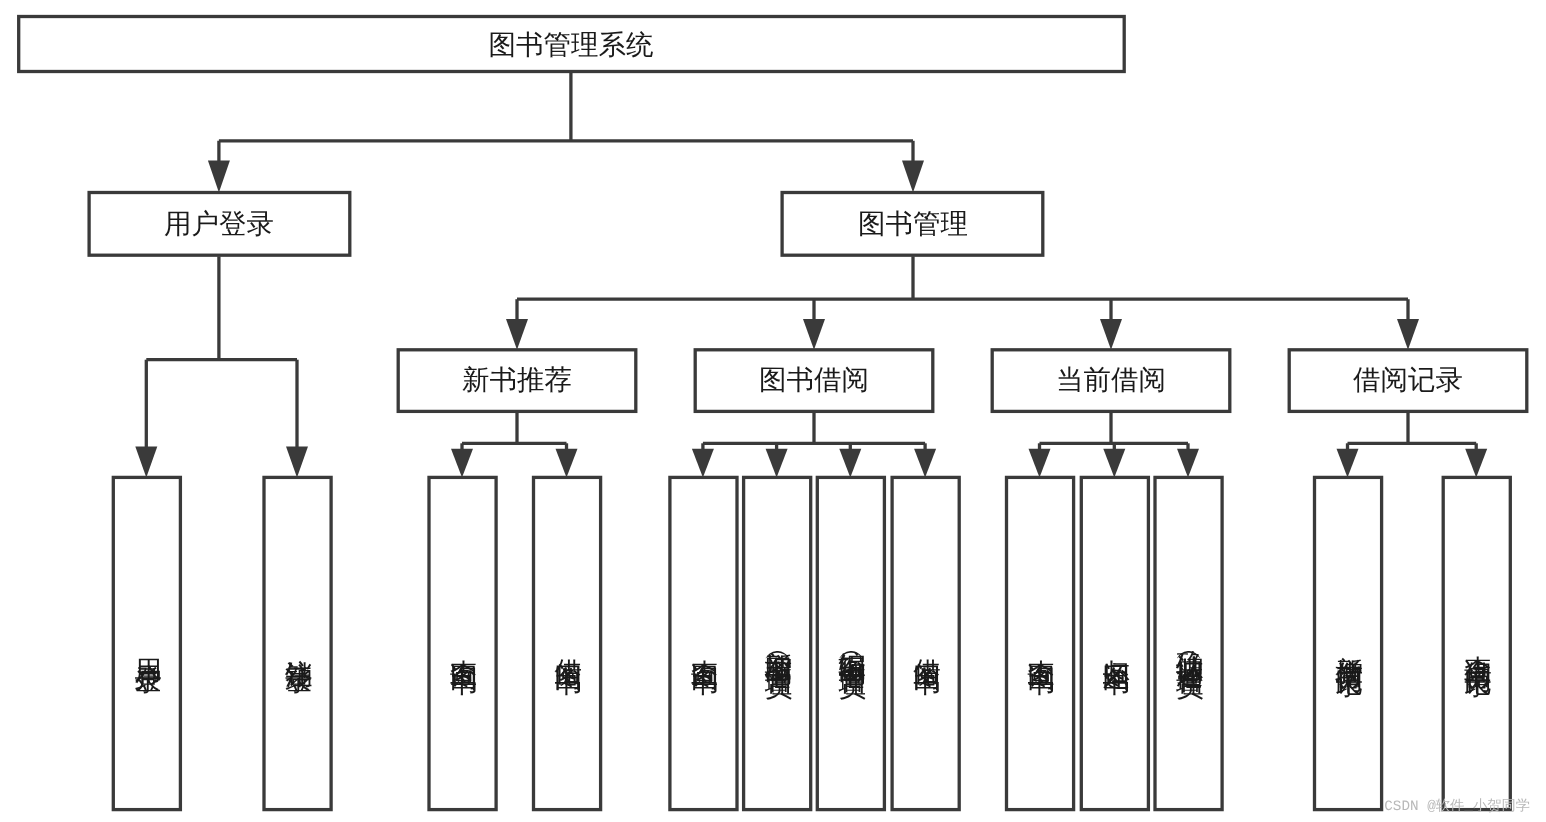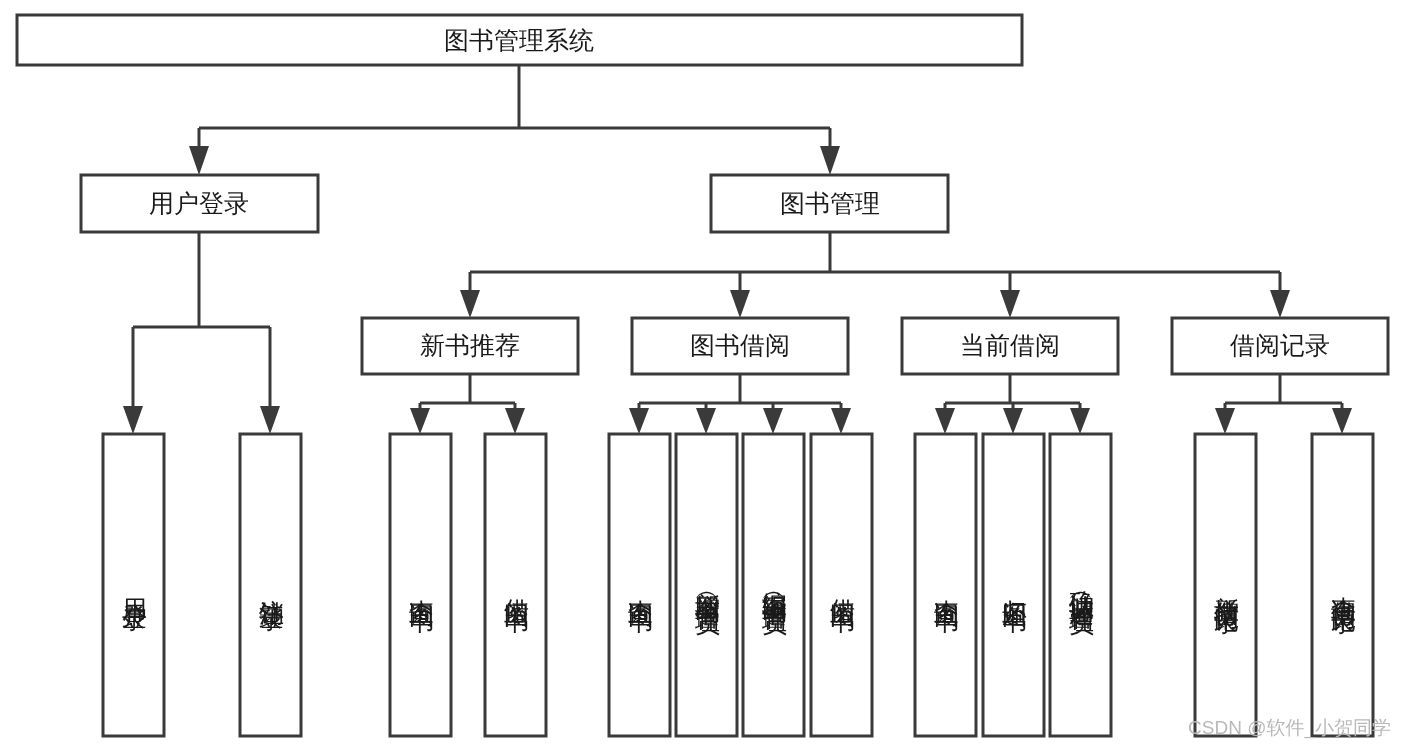--- a/index.html
+++ b/index.html
@@ -52,22 +52,22 @@
   .label-v {
     font-size: 25px;
     writing-mode: vertical-rl;
     text-orientation: upright;
     letter-spacing: 3px;
   }
   .watermark-text {
     position: absolute;
     right: 14px;
     bottom: 6px;
-    font-family: Liberation Sans, sans-serif;
-    font-size: 19px;
+    font-family: Liberation Mono, monospace;
+    font-size: 13px;
     color: #b9b9b9;
     white-space: nowrap;
     pointer-events: none;
     user-select: none;
   }
 </style>
 </head>
 <body>
 
 <div id="diagram-root">

